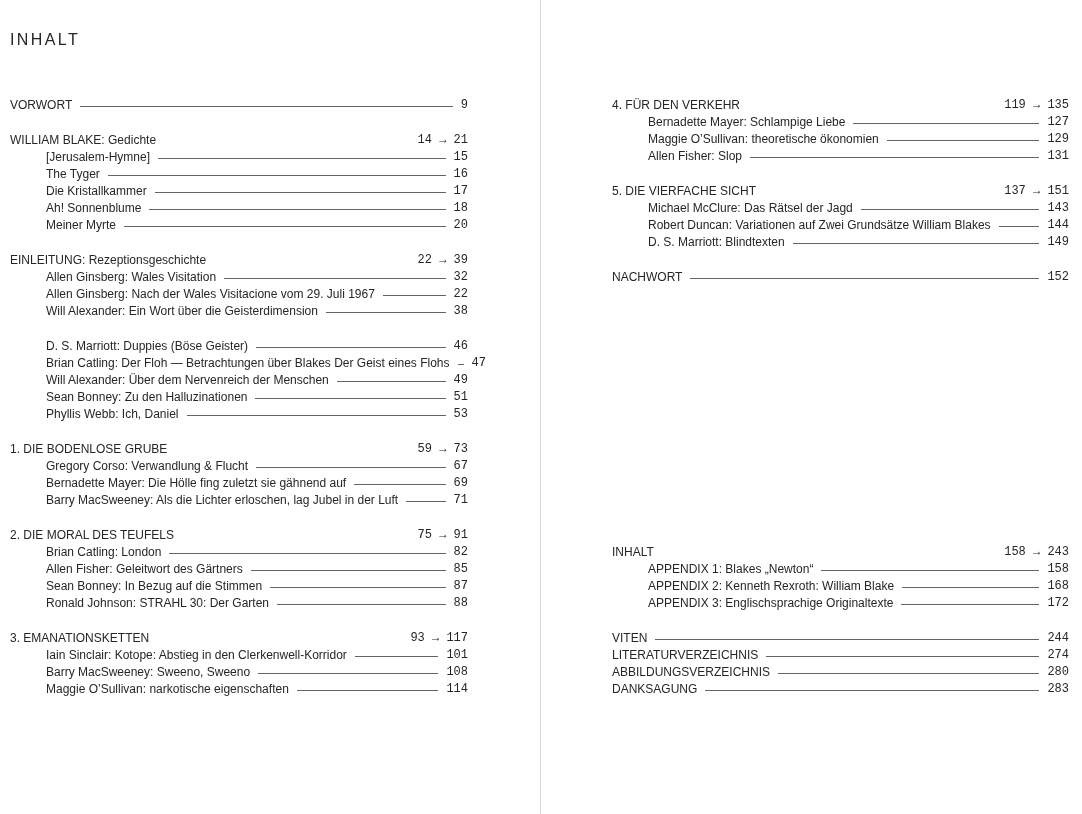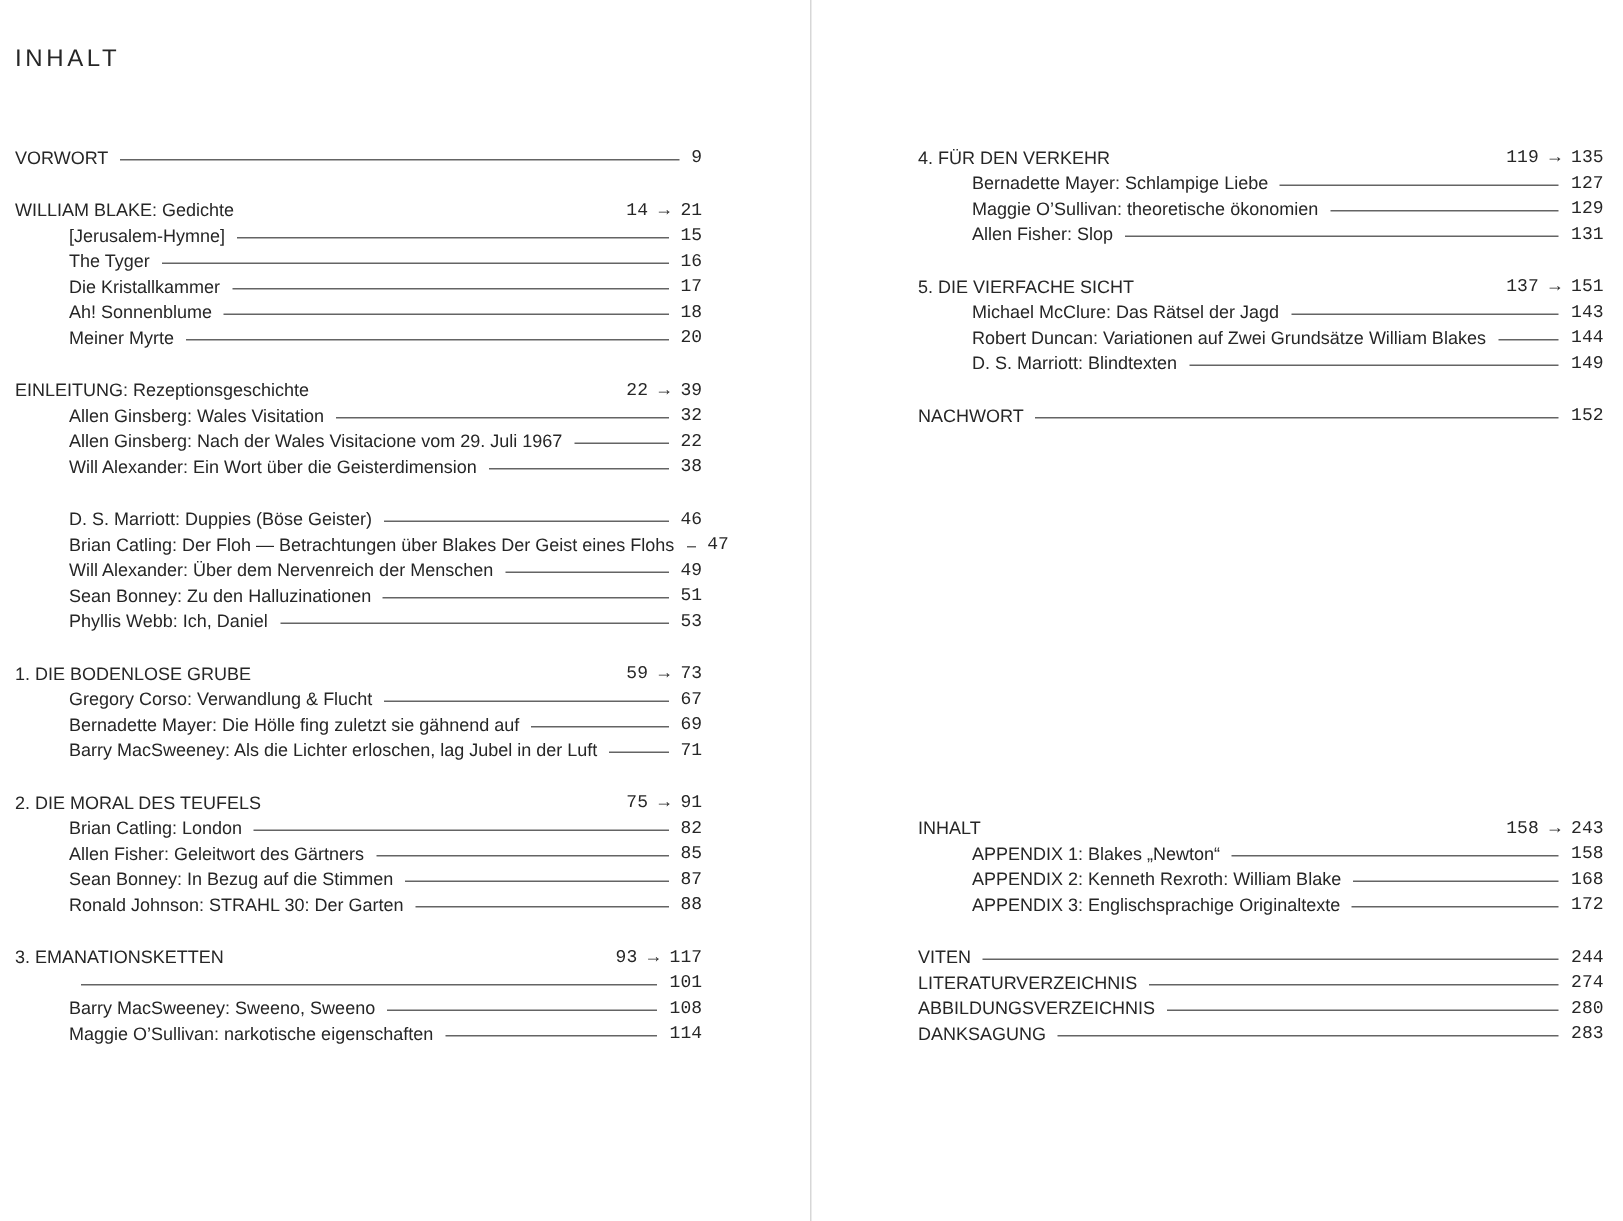--- a/index.html
+++ b/index.html
@@ -209,20 +209,21 @@
         <span class="num">88</span>
       </div>
     </div>
     <div class="toc-section">
       <div class="toc-row">
         <span class="label">3. EMANATIONSKETTEN</span>
         <span class="spacer"></span>
         <span class="num">93 → 117</span>
       </div>
       <div class="toc-row indent">
+        <span class="label">Iain Sinclair: Kotope: Abstieg in den Clerkenwell-Korridor</span>
         <span class="leader"></span>
         <span class="num">101</span>
       </div>
       <div class="toc-row indent">
         <span class="label">Barry MacSweeney: Sweeno, Sweeno</span>
         <span class="leader"></span>
         <span class="num">108</span>
       </div>
       <div class="toc-row indent">
         <span class="label">Maggie O’Sullivan: narkotische eigenschaften</span>

